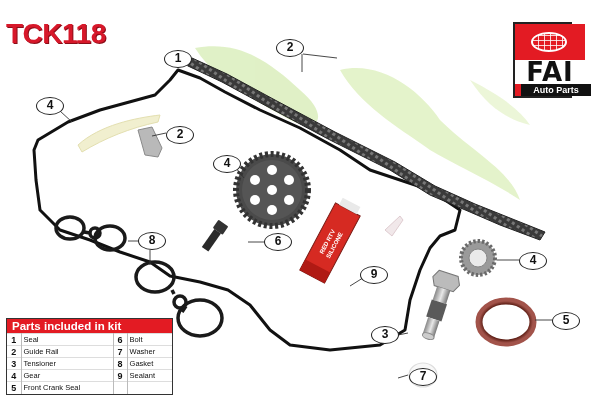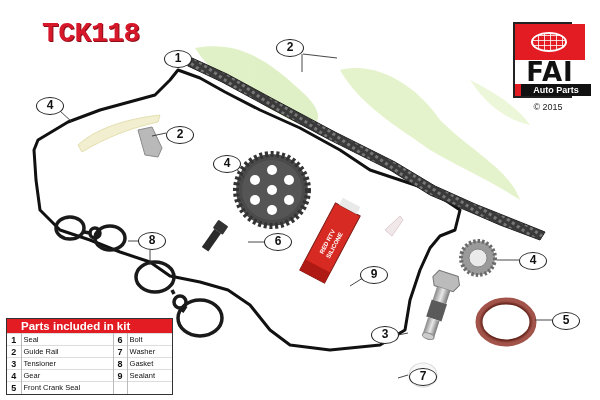--- a/index.html
+++ b/index.html
@@ -1,25 +1,24 @@
 <!DOCTYPE html>
 <html><head>
   <meta charset="utf-8">
   <style>
     * { margin: 0; padding: 0; box-sizing: border-box; }
     html, body { width: 600px; height: 400px; background: #ffffff; overflow: hidden; }
     body { position: relative; font-family: "Liberation Sans", sans-serif; }
 
     .product-code {
       position: absolute; left: 6px; top: 18px;
-      font-family: Liberation Mono, monospace; font-weight: bold;
+      font-family: Liberation Sans, sans-serif; font-weight: bold;
       font-size: 28px; letter-spacing: -0.5px;
       color: #d7182a;
       text-shadow: 1px 1px 0 #8a0d18;
-      margin-left: 36px;
     }
 
     
     .logo {
       position: absolute; left: 513px; top: 22px; width: 59px; height: 76px;
       border: 2px solid #222; background: #e31b23;
     }
     .logo-top { position: absolute; left: 0; top: 0; width: 70px; height: 38px; background: #e31b23; }
     .logo-globe {
       position: absolute; left: 16px; top: 8px; width: 36px; height: 20px;
@@ -54,21 +53,21 @@
       font-weight: bold; font-size: 12px; line-height: 15px; text-align: center; color: #111;
     }
 
     
     .legend {
       position: absolute; left: 6px; top: 318px; width: 167px;
       border: 1.5px solid #333; background: #fff;
     }
     .legend-title {
       background: #e31b23; color: #fff; font-weight: bold; font-size: 11.5px;
-      height: 14px; line-height: 14px; padding-left: 14px;
+      height: 14px; line-height: 14px; padding-left: 5px;
     }
     .legend table { border-collapse: collapse; width: 100%; font-size: 7.5px; color: #111; }
     .legend td { height: 12px; border-top: 1px solid #ddd; padding: 0 2px; }
     .legend td.num { width: 14px; text-align: center; font-weight: bold; font-size: 9px; border-right: 1px solid #bbb; }
     .legend td.name { border-right: 1px solid #bbb; }
     .legend td.name.last { border-right: none; }
   </style>
 </head>
 <body>
 
@@ -194,21 +193,20 @@
 <div class="callout" style="left:360px;top:266px;">9</div>
 
 <div class="logo">
   <div class="logo-top">
     <div class="logo-globe"></div>
   </div>
   <div class="logo-fai">FAI</div>
   <div class="logo-autoparts">Auto Parts</div>
 </div>
 <div class="copyright">
-  <div>© 2015</div>
 </div>
 
 <div class="legend">
   <div class="legend-title">Parts included in kit</div>
   <table>
     <tbody>
       <tr>
         <td class="num">1</td>
         <td class="name">Seal</td>
         <td class="num">6</td>

